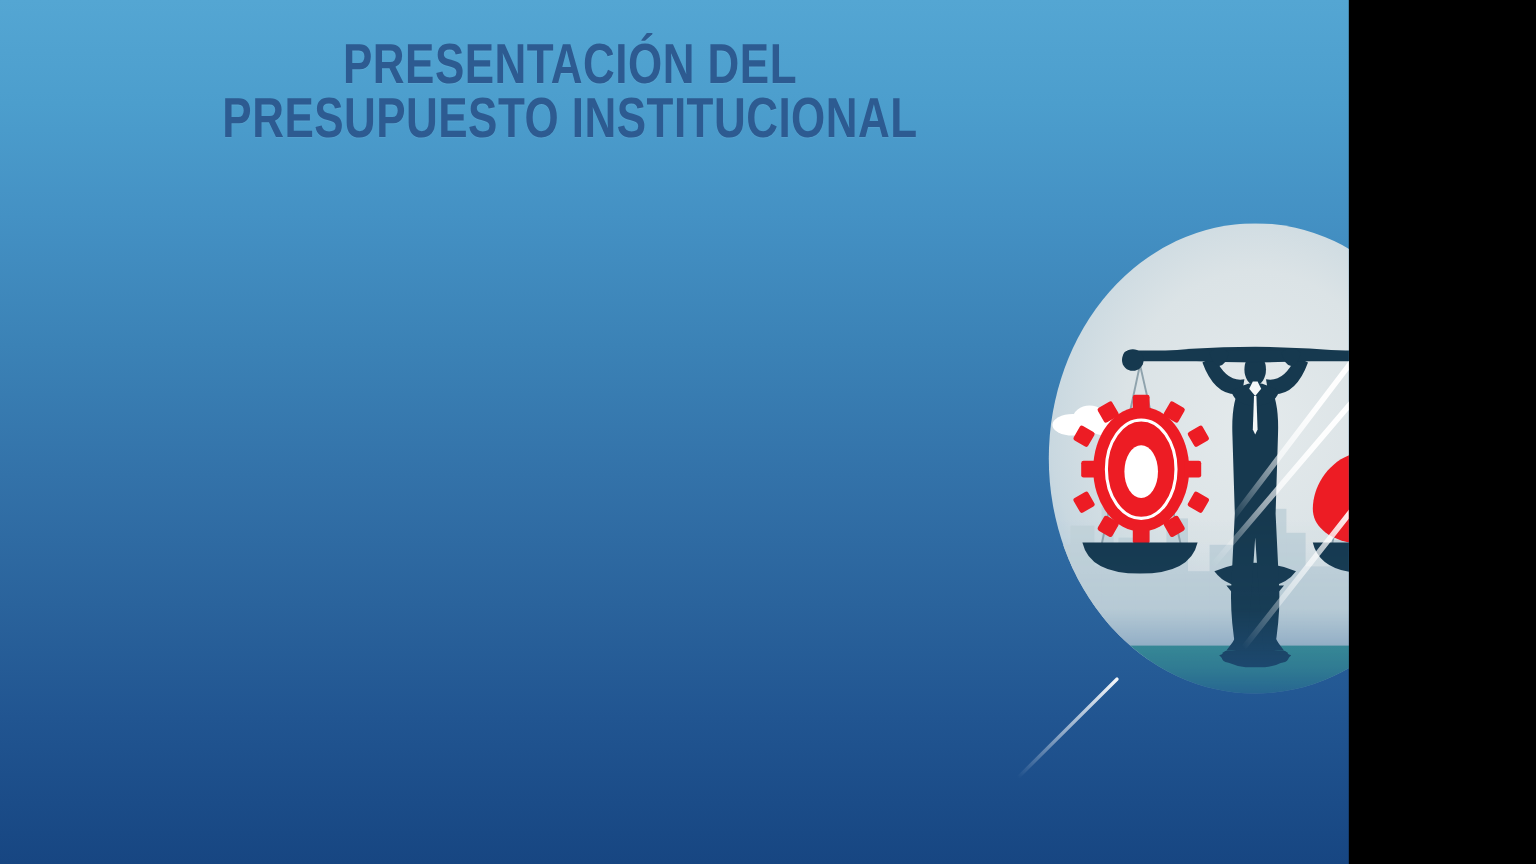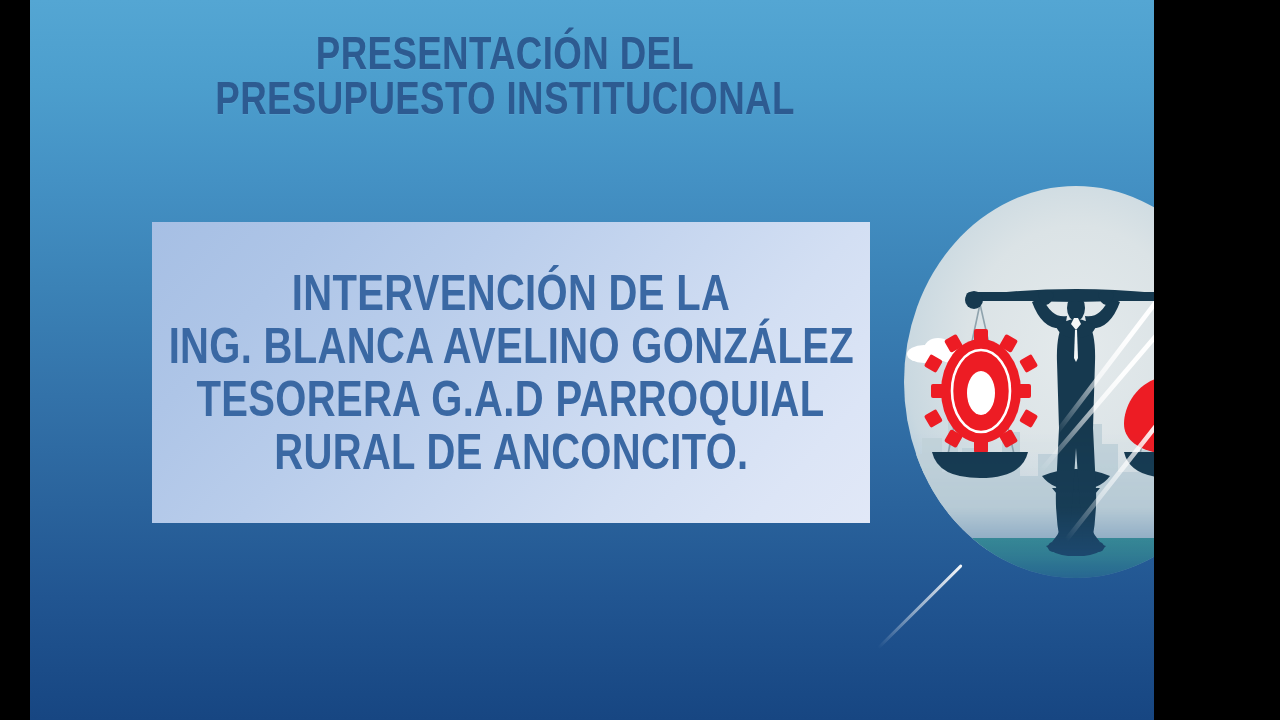--- a/index.html
+++ b/index.html
@@ -16,21 +16,20 @@
     background: linear-gradient(to bottom,
         #54a6d3 0%,
         #4c9ecd 12%,
         #4491c4 25%,
         #3b82b6 40%,
         #3372a9 55%,
         #2a639c 70%,
         #215591 83%,
         #1b4c88 93%,
         #174682 100%);
-    margin-left: 30px;
   }
 
   
   .title-block {
     position: absolute;
     left: 60px;
     top: 30px;
     width: 830px;
     text-align: center;
     line-height: 0.96;
@@ -103,26 +102,20 @@
 </head>
 <body>
 
 <div id="slide">
 
   <div class="title-block">
     <span class="title-line l1">PRESENTACIÓN DEL</span>
     <span class="title-line l2">PRESUPUESTO  INSTITUCIONAL</span>
   </div>
 
-  <div class="text-box">
-    <span class="body-line">INTERVENCIÓN DE LA</span>
-    <span class="body-line">ING. BLANCA AVELINO  GONZÁLEZ</span>
-    <span class="body-line">TESORERA G.A.D PARROQUIAL</span>
-    <span class="body-line">RURAL DE ANCONCITO.</span>
-  </div>
 
   <div class="illus">
     <svg viewBox="0 0 360 412" xmlns="http://www.w3.org/2000/svg">
       <defs>
 
         <radialGradient id="circGrad" cx="50%" cy="42%" r="58%">
           <stop offset="0%" stop-color="#e4eaec"></stop>
           <stop offset="55%" stop-color="#dbe3e6"></stop>
           <stop offset="86%" stop-color="#c9d8e0"></stop>
           <stop offset="100%" stop-color="#b6cddd"></stop>

